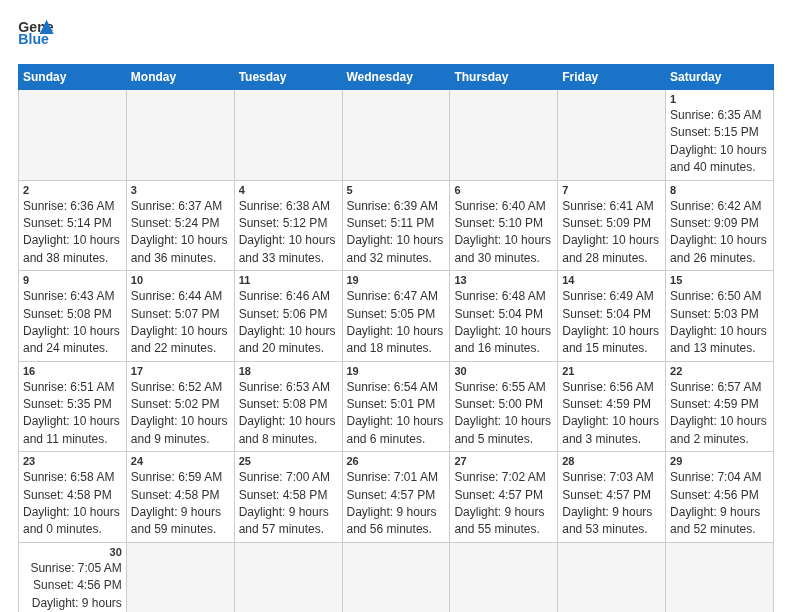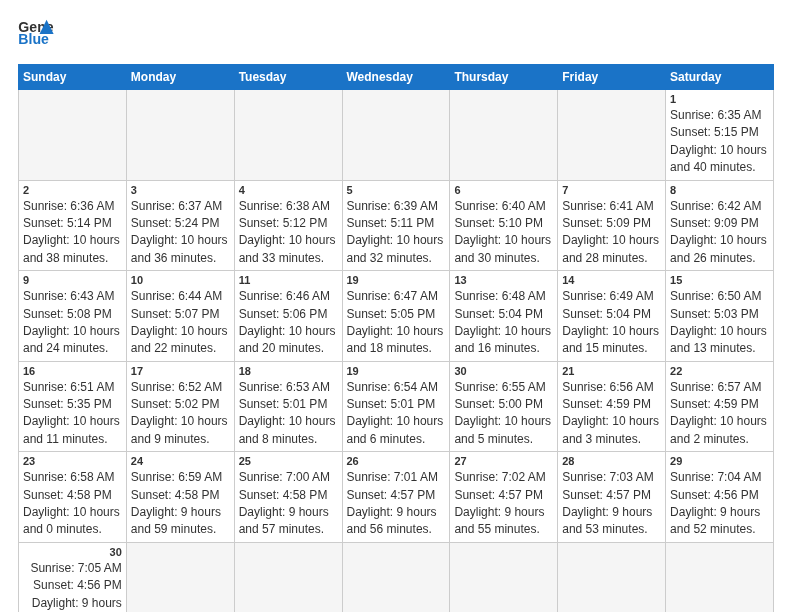--- a/index.html
+++ b/index.html
@@ -247,21 +247,21 @@
           <td>
             <span class="day-num">17</span>
             <div class="day-info">Sunrise: 6:52 AM
 Sunset: 5:02 PM
 Daylight: 10 hours
 and 9 minutes.</div>
           </td>
           <td>
             <span class="day-num">18</span>
             <div class="day-info">Sunrise: 6:53 AM
-Sunset: 5:01 PM
+Sunset: 5:08 PM
 Daylight: 10 hours
 and 8 minutes.</div>
           </td>
           <td>
             <span class="day-num">19</span>
             <div class="day-info">Sunrise: 6:54 AM
 Sunset: 5:01 PM
 Daylight: 10 hours
 and 6 minutes.</div>
           </td>

